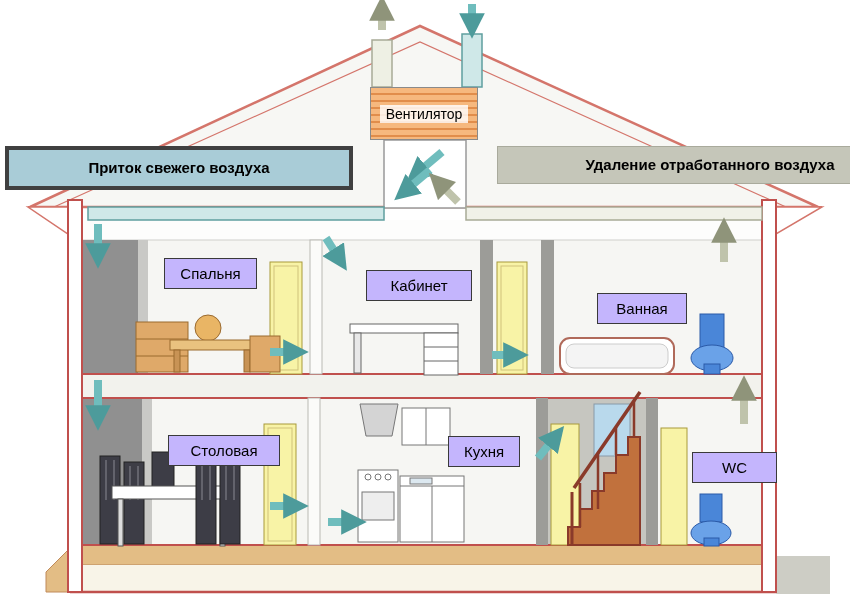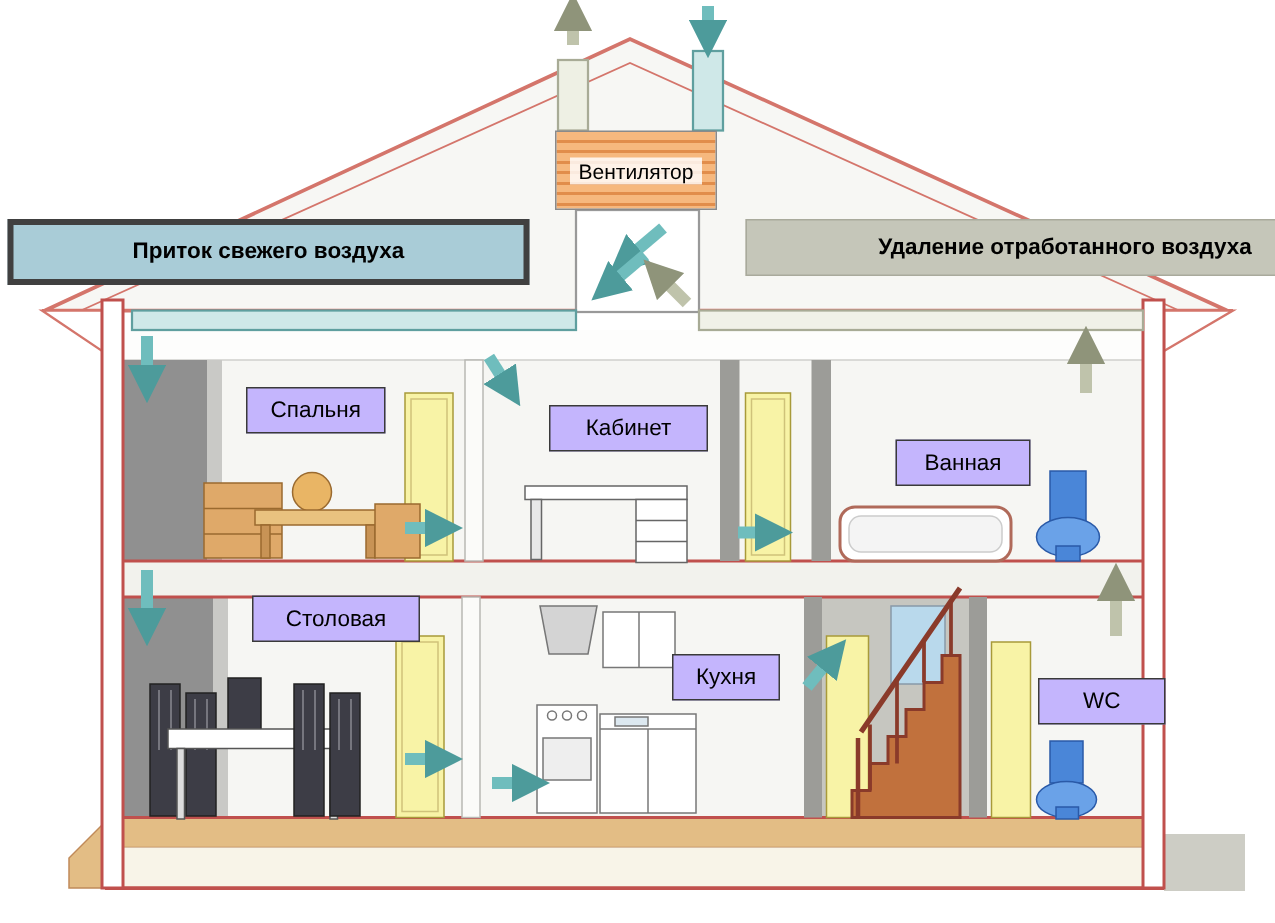--- a/index.html
+++ b/index.html
@@ -13,21 +13,21 @@
   .fan-box{position:absolute;left:370px;top:87px;width:108px;height:53px;box-sizing:border-box;
            border:1px solid #8a8a8a;
            background:repeating-linear-gradient(180deg,#f6b87e 0 5px,#e18d4b 5px 7px);
            display:flex;align-items:center;justify-content:center;text-align:right;}
   .fan-label{font-size:14px;color:#000;background:rgba(255,255,255,.82);padding:1px 6px;}
   .rlabel{position:absolute;background:#c4b5fd;border:1px solid #3a3a3a;box-sizing:border-box;
           height:31px;line-height:29px;text-align:center;font-size:15px;color:#000;}
   .rl-bedroom{left:164px;top:258px;width:93px;}
   .rl-study{left:366px;top:256px;width:106px;margin-top:14px;}
   .rl-bathroom{left:597px;top:281px;width:90px;margin-top:12px;}
-  .rl-dining{left:168px;top:397px;width:112px;}
+  .rl-dining{left:168px;top:435px;width:112px;}
   .rl-kitchen{left:448px;top:436px;width:72px;}
   .rl-wc{left:692px;top:452px;width:85px;}
 </style>
 </head>
 <body>
 
 <div class="stage">
 
 <svg width="850" height="615" viewBox="0 0 850 615">
   <defs>

